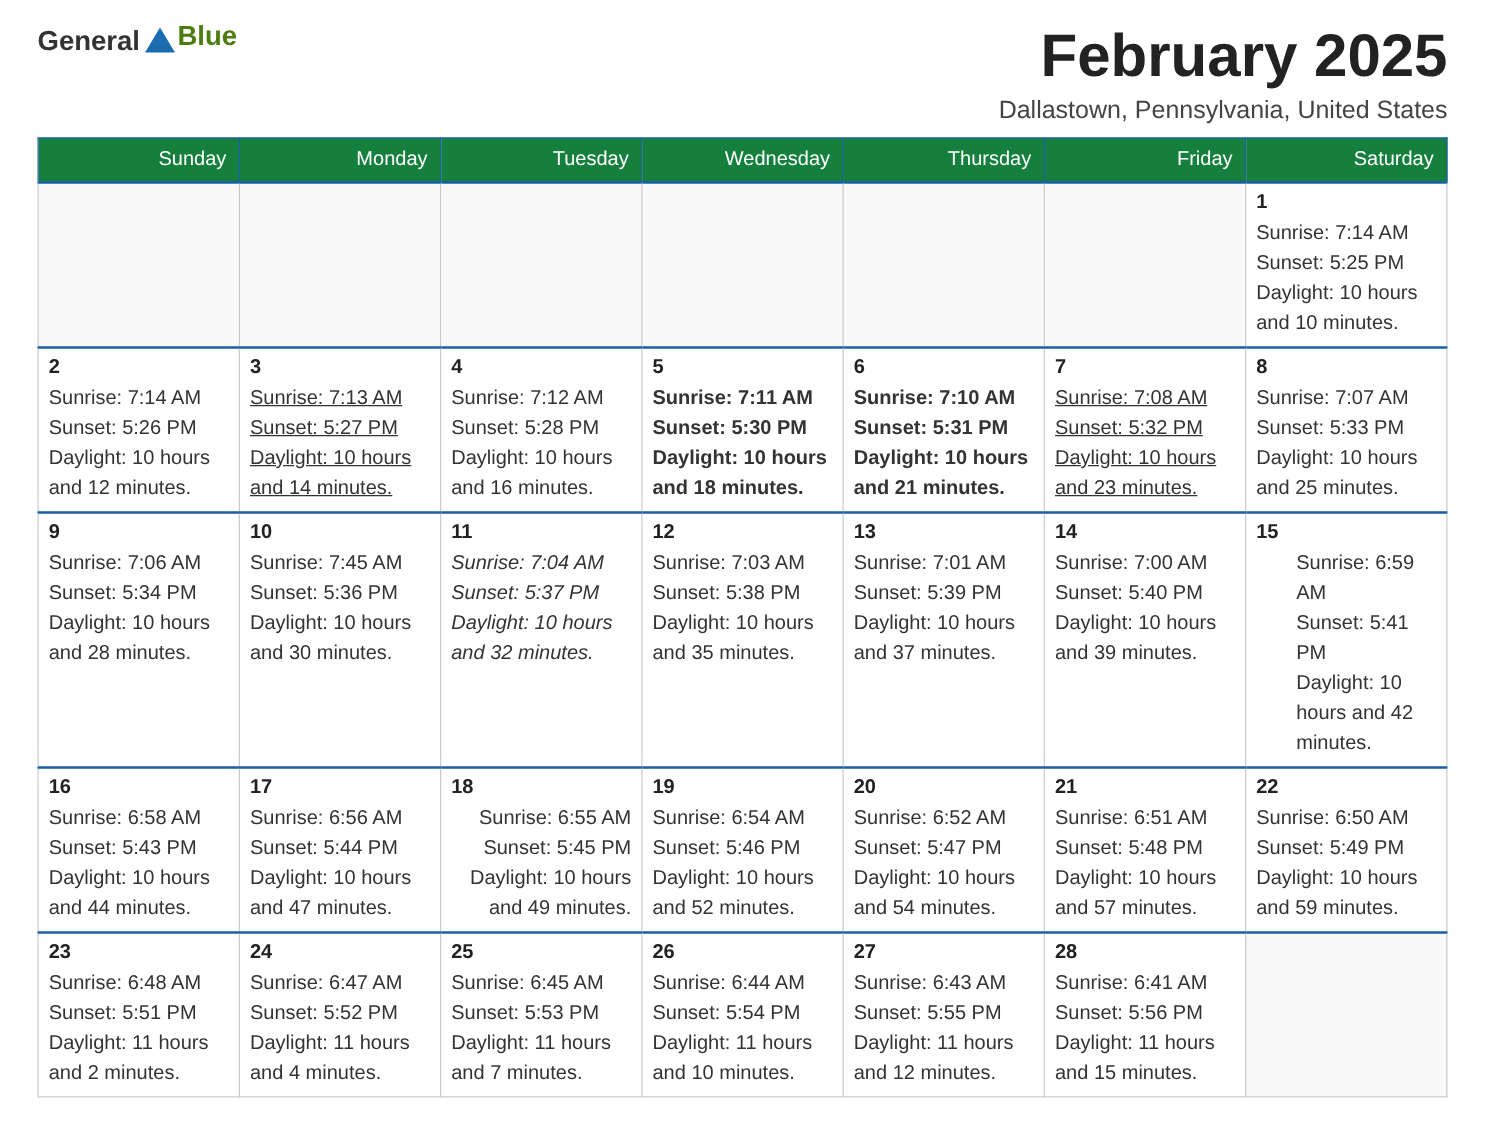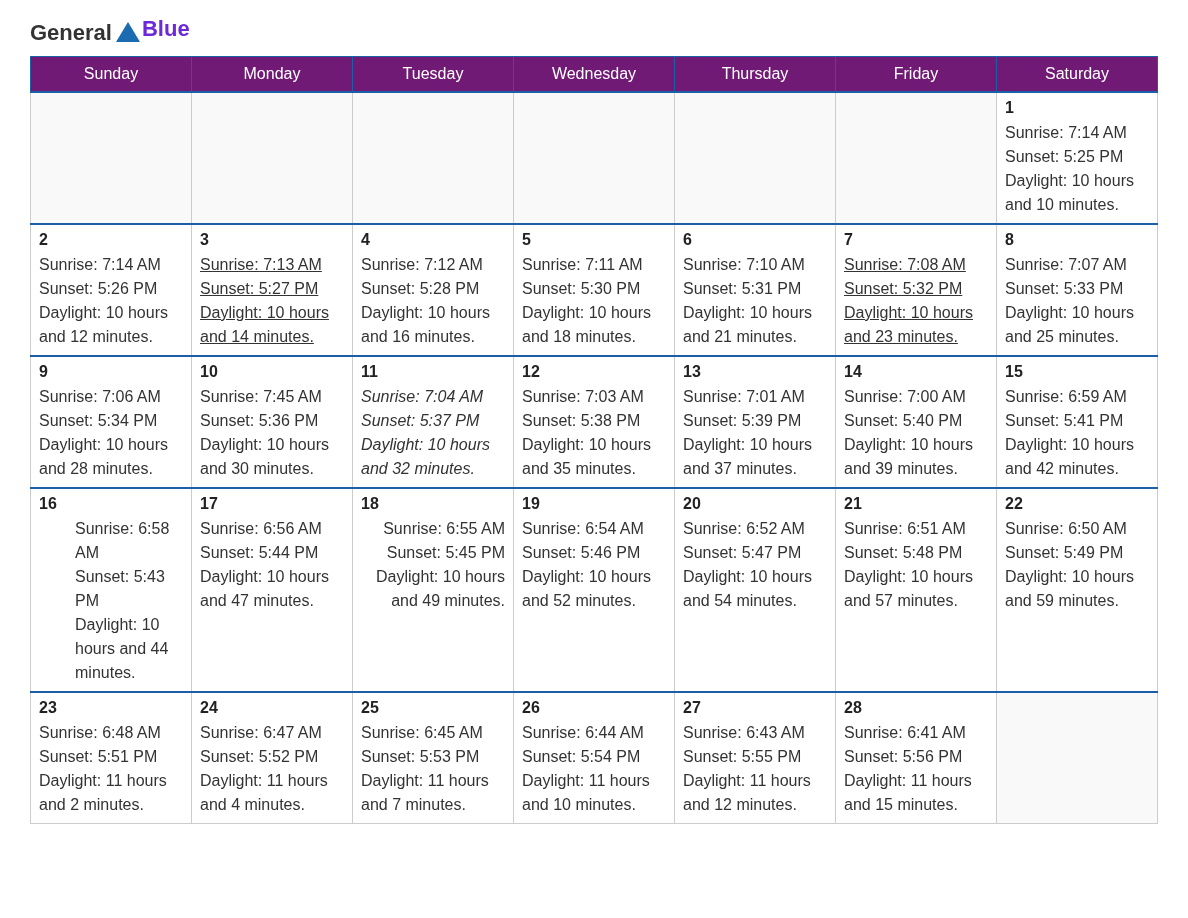--- a/index.html
+++ b/index.html
@@ -36,21 +36,21 @@
       height: 0;
       border-left: 12px solid transparent;
       border-right: 12px solid transparent;
       border-bottom: 20px solid #1a6baf;
       margin-left: 4px;
       margin-bottom: 2px;
     }
     .logo-subtitle {
       font-size: 22px;
       font-weight: bold;
-      color: #6d28d9;
+      color: #4d7c0f;
       margin-top: -4px;
       margin-left: 2px;
     }
     .title-area {
       text-align: right;
     }
     .month-title {
       font-size: 48px;
       font-weight: bold;
       color: #222;
@@ -60,24 +60,24 @@
       font-size: 20px;
       color: #444;
       margin-top: 4px;
     }
     .calendar {
       width: 100%;
       border-collapse: collapse;
       margin-top: 10px;
     }
     .calendar th {
-      background-color: #701a75;
+      background-color: #15803d;
       color: #fff;
       padding: 8px 10px;
-      text-align: center;
+      text-align: right;
       font-size: 16px;
       font-weight: normal;
       border: 1px solid #1a5fa8;
     }
     .calendar td {
       vertical-align: top;
       border: 1px solid #ccc;
       padding: 6px 8px;
       width: 14.28%;
       min-height: 110px;
@@ -104,20 +104,24 @@
 </head>
 <body>
 
 <div class="header">
   <div class="logo">
     <div class="logo-top">
       <span class="logo-general">General</span>
       <div class="logo-triangle"></div>
     </div>
     <span class="logo-subtitle">Blue</span>
+  </div>
+  <div class="title-area">
+    <div class="month-title">February 2025</div>
+    <div class="location-title">Dallastown, Pennsylvania, United States</div>
   </div>
 </div>
 
 <table class="calendar">
   <thead>
     <tr>
     <th>Sunday</th>
         <th>Monday</th>
         <th>Tuesday</th>
         <th>Wednesday</th>
@@ -155,27 +159,27 @@
 Daylight: 10 hours and 14 minutes.</div>
         </td>
         <td>
           <div class="day-number">4</div>
           <div class="day-info" style="white-space: pre-line;">Sunrise: 7:12 AM
 Sunset: 5:28 PM
 Daylight: 10 hours and 16 minutes.</div>
         </td>
         <td>
           <div class="day-number">5</div>
-          <div class="day-info" style="white-space: pre-line;">Sunrise: 7:11 AM
+          <div class="day-info" style="white-space: pre-line; font-weight: bold;">Sunrise: 7:11 AM
 Sunset: 5:30 PM
 Daylight: 10 hours and 18 minutes.</div>
         </td>
         <td>
           <div class="day-number">6</div>
-          <div class="day-info" style="white-space: pre-line;">Sunrise: 7:10 AM
+          <div class="day-info" style="white-space: pre-line; font-weight: bold;">Sunrise: 7:10 AM
 Sunset: 5:31 PM
 Daylight: 10 hours and 21 minutes.</div>
         </td>
         <td>
           <div class="day-number">7</div>
           <div class="day-info" style="white-space: pre-line; text-decoration: underline;">Sunrise: 7:08 AM
 Sunset: 5:32 PM
 Daylight: 10 hours and 23 minutes.</div>
         </td>
         <td>
@@ -217,29 +221,29 @@
 Daylight: 10 hours and 37 minutes.</div>
         </td>
         <td>
           <div class="day-number">14</div>
           <div class="day-info" style="white-space: pre-line;">Sunrise: 7:00 AM
 Sunset: 5:40 PM
 Daylight: 10 hours and 39 minutes.</div>
         </td>
         <td>
           <div class="day-number">15</div>
-          <div class="day-info" style="white-space: pre-line;">Sunrise: 6:59 AM
+          <div class="day-info" style="white-space: pre-line; margin-left: 32px;">Sunrise: 6:59 AM
 Sunset: 5:41 PM
 Daylight: 10 hours and 42 minutes.</div>
         </td>
       </tr>
       <tr>
         <td>
           <div class="day-number">16</div>
-          <div class="day-info" style="white-space: pre-line; margin-left: 36px;">Sunrise: 6:58 AM
+          <div class="day-info" style="white-space: pre-line;">Sunrise: 6:58 AM
 Sunset: 5:43 PM
 Daylight: 10 hours and 44 minutes.</div>
         </td>
         <td>
           <div class="day-number">17</div>
           <div class="day-info" style="white-space: pre-line;">Sunrise: 6:56 AM
 Sunset: 5:44 PM
 Daylight: 10 hours and 47 minutes.</div>
         </td>
         <td>

